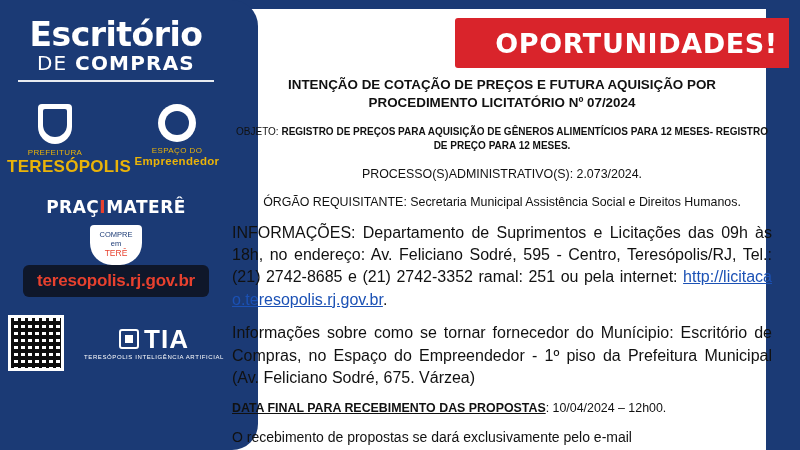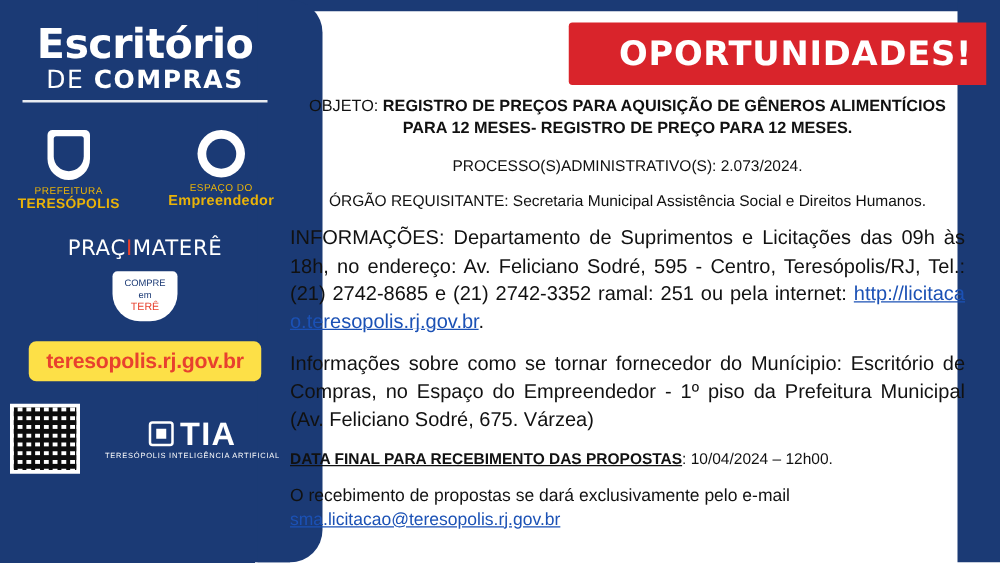--- a/index.html
+++ b/index.html
@@ -84,47 +84,46 @@
     background: #ffffff;
     position: relative;
   }
   .crest .circle::after {
     content: "";
     position: absolute; left: 7px; top: 7px;
     width: 24px; height: 24px; border-radius: 50%;
     background: #1b3a75;
   }
   .crest .t1 { font-size: 8px; letter-spacing: .4px; }
-  .crest .t2 { font-size: 11px; font-weight: bold; letter-spacing: .3px; }
+  .crest .t2 { font-size: 17px; font-weight: bold; letter-spacing: .3px; }
   .crest .t2.small { font-size: 11.5px; }
 
   .praca {
     margin-top: 20px;
     color: #ffffff;
-    font-size: 17px; font-weight: normal; letter-spacing: .5px;
+    font-size: 17px; font-weight: bold; letter-spacing: .5px;
     font-family: "DejaVu Sans", sans-serif;
   }
   .praca .accent { color: #e8412e; }
 
   .compre-badge {
     margin-top: 8px;
     width: 52px; height: 40px;
     background: #ffffff;
     border-radius: 4px 4px 22px 22px;
     color: #1b3a75;
     font-size: 7.5px; font-weight: normal;
     display: flex; flex-direction: column; align-items: center; justify-content: center;
     line-height: 1.15;
     text-align: center;
   }
   .compre-badge .cb2 { color: #e8412e; font-size: 8.5px; }
 
   .site-pill {
-    margin-top: 16px;
-    background: #fde047;
+    background: #0f172a;
     border-radius: 6px;
     padding: 6px 14px;
     color: #e8412e;
     font-size: 17px; font-weight: bold;
     letter-spacing: -.2px;
   }
 
   .bottom-row {
     margin-top: 18px;
     display: flex; align-items: center; gap: 20px;
@@ -203,21 +202,21 @@
   .p { margin-bottom: 11px; }
   .center { text-align: center; }
   .just { text-align: justify; }
   .b { font-weight: bold; }
   .u { text-decoration: underline; }
   .link { color: #1b51b5; text-decoration: underline; word-break: break-all; }
   .title {
     text-align: center; font-weight: bold; font-size: 13.4px; line-height: 1.32;
     margin-bottom: 14px;
   }
-  .objeto { text-align: center; font-size: 13px; line-height: 1.34; margin-bottom: 14px; }
+  .objeto { text-align: center; font-size: 10px; line-height: 1.34; margin-bottom: 14px; }
   .objeto .lead { font-weight: normal; }
   .small-blk { font-size: 16px; line-height: 1.4; }
   .mail { font-size: 14px; }
 </style>
 </head>
 <body>
 
 <div id="page">
 
   <div class="right-edge"></div>
@@ -271,20 +270,21 @@
 
     </div>
   </div>
 
   <div class="banner">
     <span>OPORTUNIDADES!</span>
   </div>
 
   <div class="body-text">
 
+    <div class="title">INTENÇÃO DE COTAÇÃO DE PREÇOS E FUTURA AQUISIÇÃO POR PROCEDIMENTO LICITATÓRIO Nº 07/2024</div>
 
     <div class="objeto">
       <span class="lead">OBJETO: </span><span class="b">REGISTRO DE PREÇOS PARA AQUISIÇÃO DE GÊNEROS ALIMENTÍCIOS PARA 12 MESES- REGISTRO DE PREÇO PARA 12 MESES.</span>
     </div>
 
     <div class="p center">PROCESSO(S)ADMINISTRATIVO(S): 2.073/2024.</div>
 
     <div class="p center">ÓRGÃO REQUISITANTE: Secretaria Municipal Assistência Social e Direitos Humanos.</div>
 
     <div class="p just small-blk">

